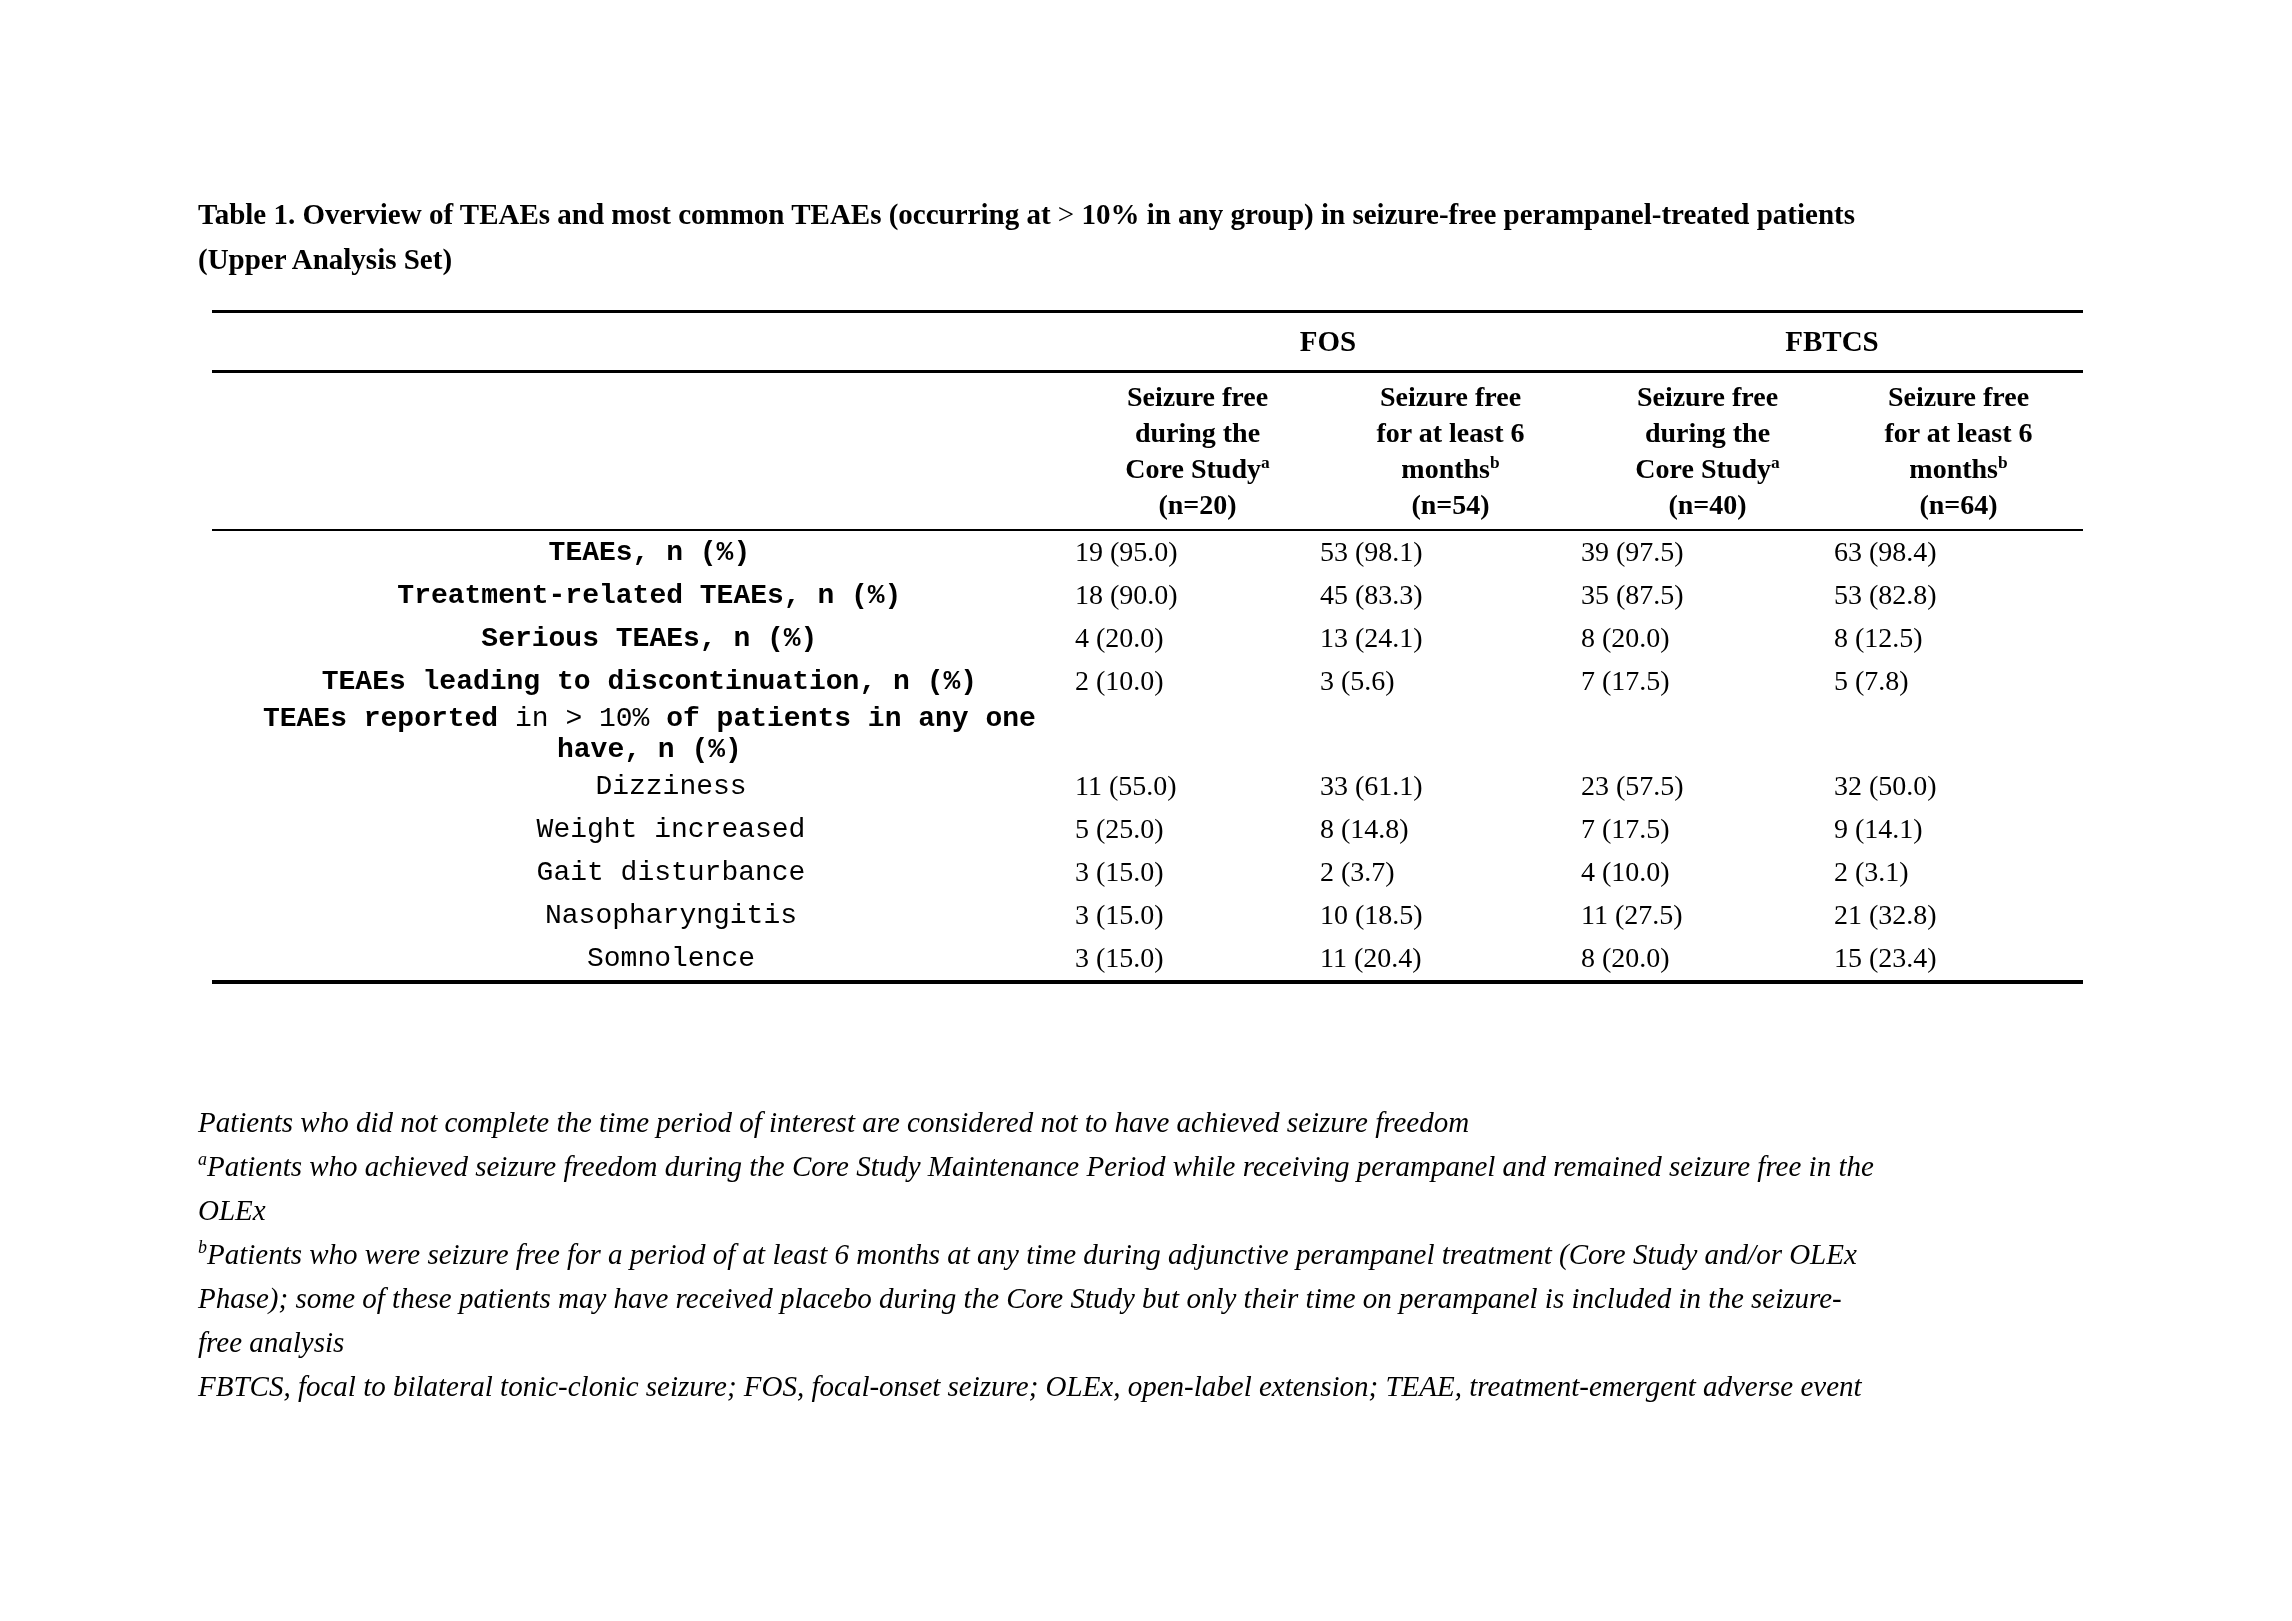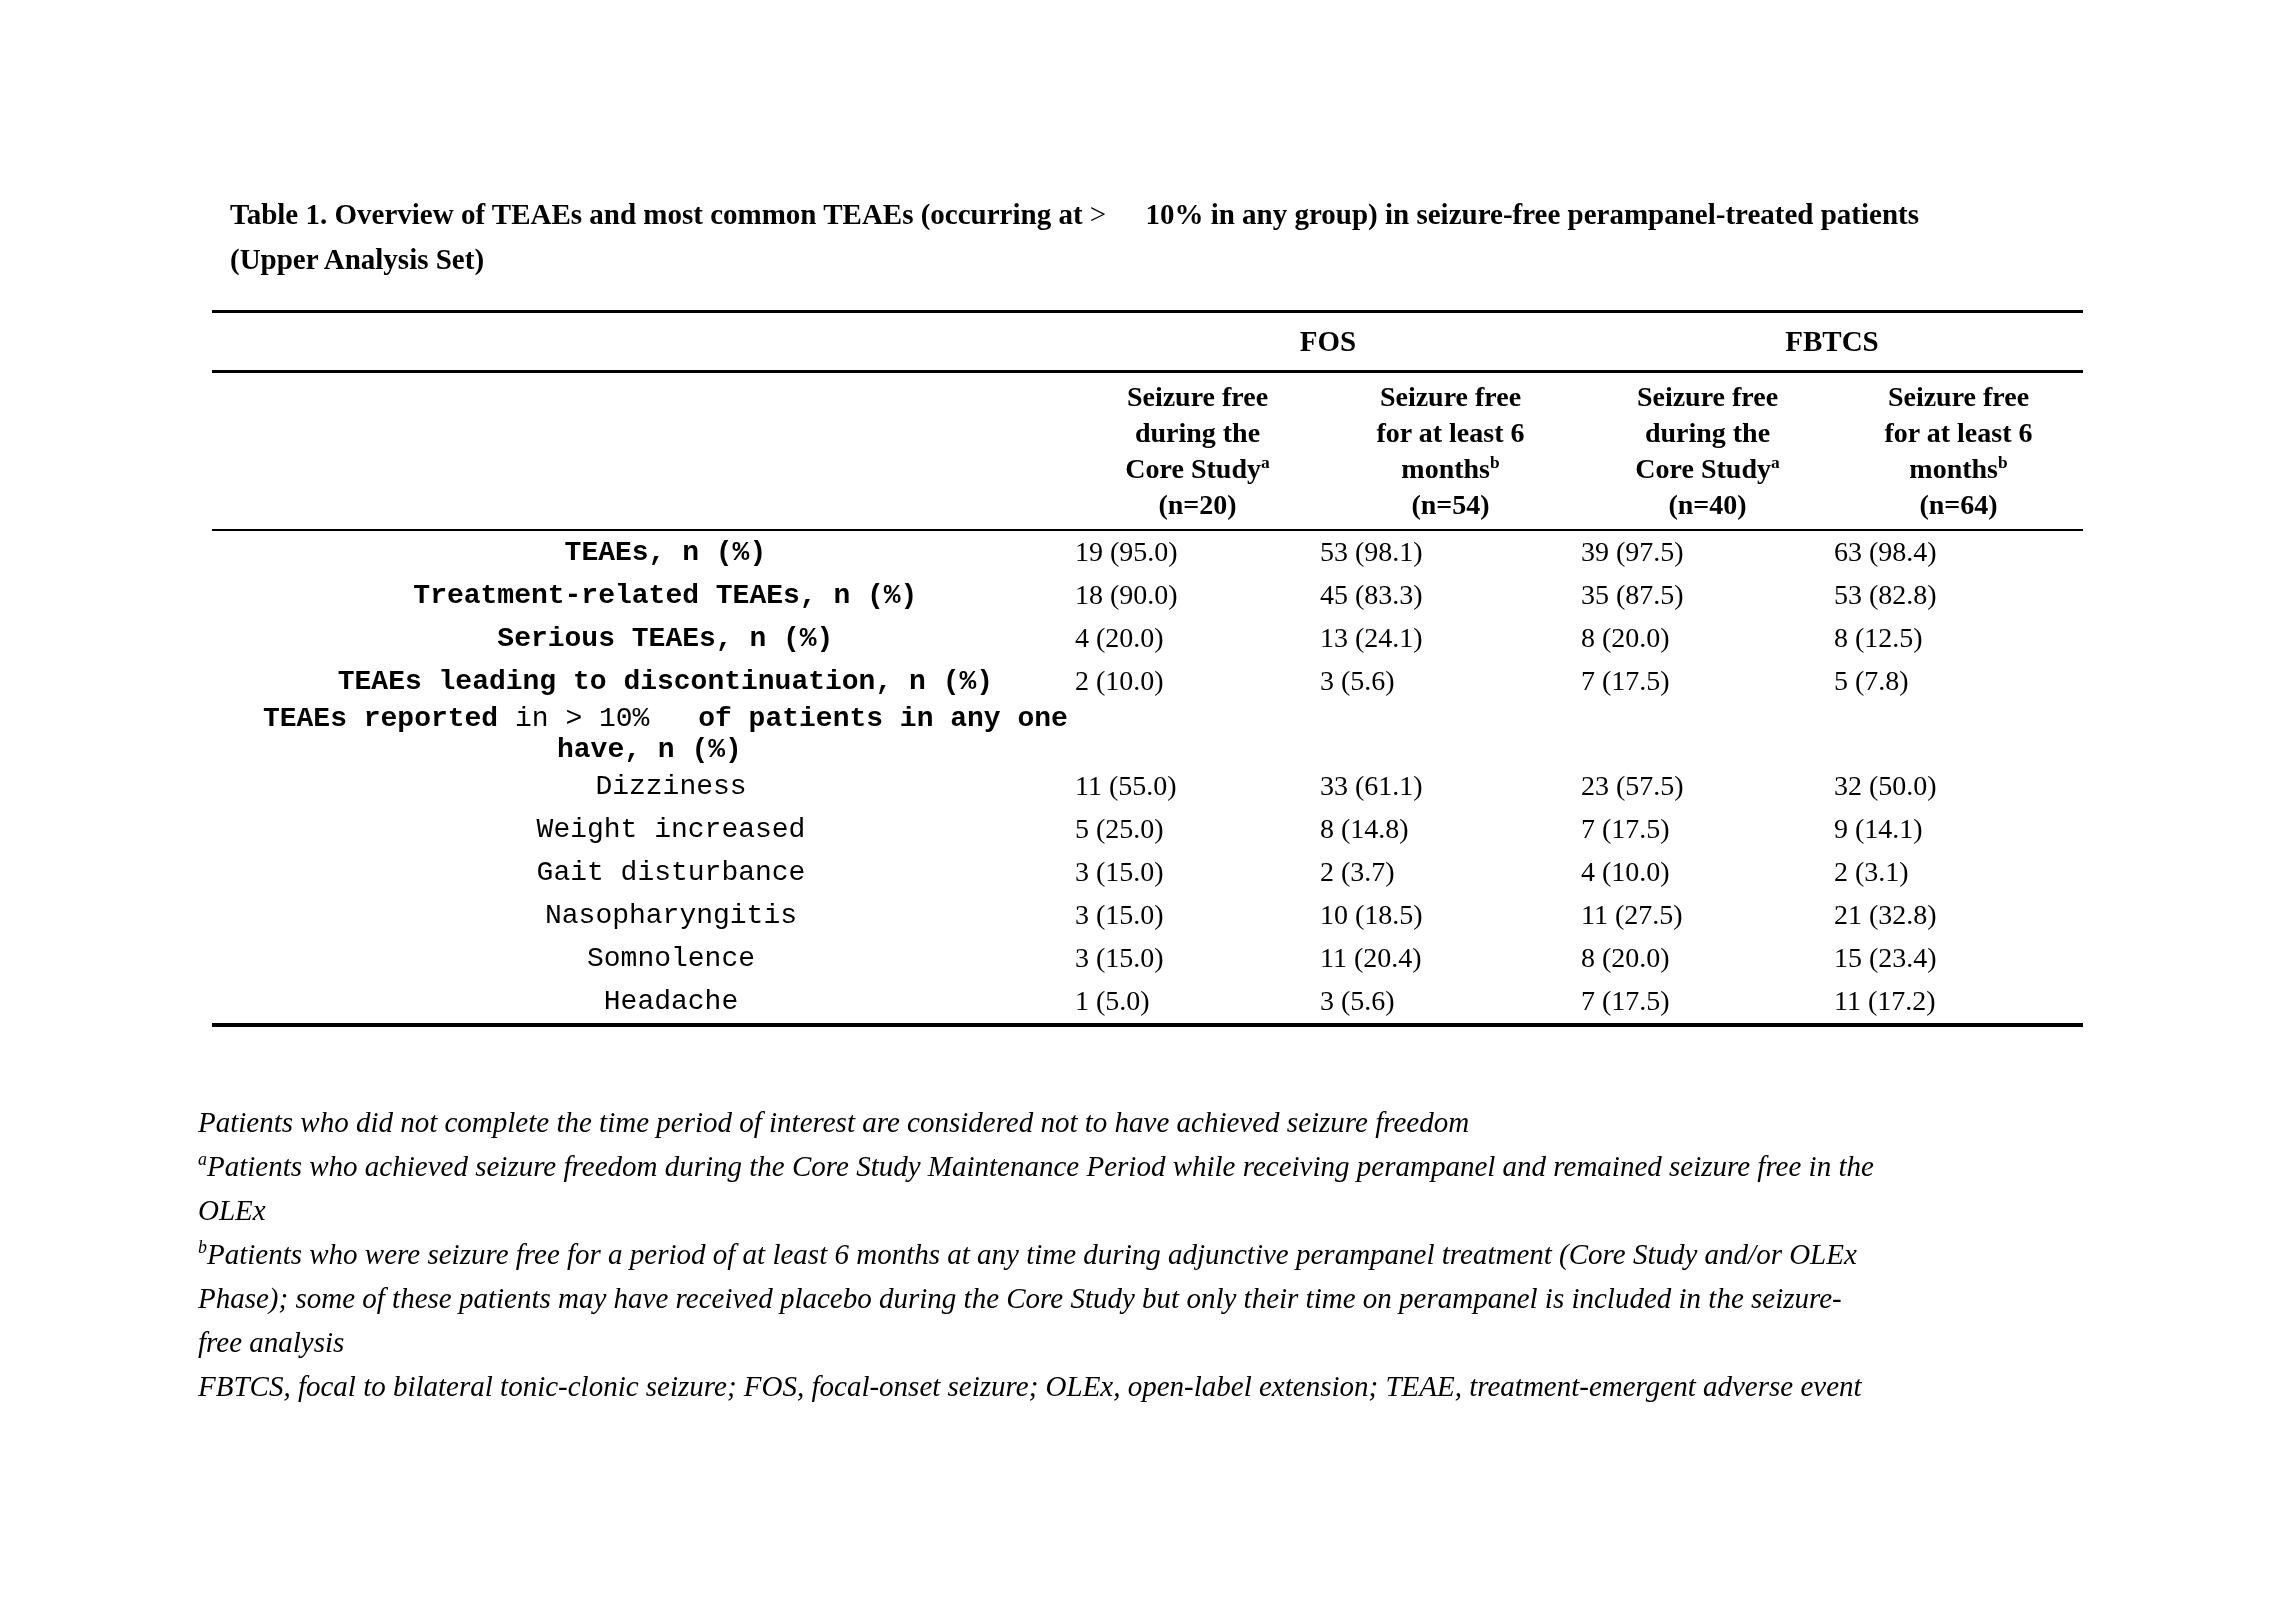--- a/index.html
+++ b/index.html
@@ -18,21 +18,21 @@
   }
   .title {
     position: absolute;
     left: 198px;
     top: 192px;
     width: 1764px;
     font-size: 29px;
     line-height: 45px;
   }
   .title .line { display: block; }
-  .b { font-weight: bold; margin-left: 32px; }
+  .b { font-weight: bold; }
   .r { font-weight: normal; }
 
   table.tbl {
     position: absolute;
     left: 212px;
     top: 310px;
     width: 1870px;
     border-collapse: collapse;
     table-layout: fixed;
     border-top: 3.9px solid #000;
@@ -201,27 +201,20 @@
           <td class="val">11 (27.5)</td>
           <td class="val">21 (32.8)</td>
         </tr>
         <tr>
           <td class="lbl indent"><span class="r">Somnolence</span></td>
           <td class="val">3 (15.0)</td>
           <td class="val">11 (20.4)</td>
           <td class="val">8 (20.0)</td>
           <td class="val">15 (23.4)</td>
         </tr>
-        <tr>
-          <td class="lbl indent"><span class="r">Headache</span></td>
-          <td class="val">1 (5.0)</td>
-          <td class="val">3 (5.6)</td>
-          <td class="val">7 (17.5)</td>
-          <td class="val">11 (17.2)</td>
-        </tr>
       </tbody>
   </table>
 
   <div class="footnotes" id="footnotes">
       <div class="fn">Patients who did not complete the time period of interest are considered not to have achieved seizure freedom</div>
       <div class="fn"><sup>a</sup>Patients who achieved seizure freedom during the Core Study Maintenance Period while receiving perampanel and remained seizure free in the<br>OLEx</div>
       <div class="fn"><sup>b</sup>Patients who were seizure free for a period of at least 6 months at any time during adjunctive perampanel treatment (Core Study and/or OLEx<br>Phase); some of these patients may have received placebo during the Core Study but only their time on perampanel is included in the seizure-<br>free analysis</div>
       <div class="fn">FBTCS, focal to bilateral tonic-clonic seizure; FOS, focal-onset seizure; OLEx, open-label extension; TEAE, treatment-emergent adverse event</div>
     </div>
 

